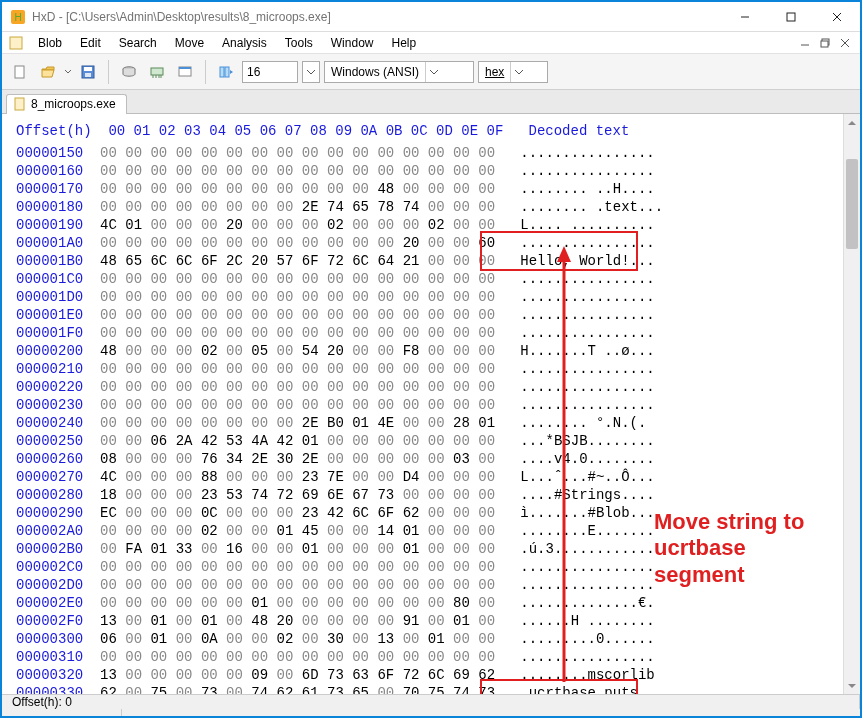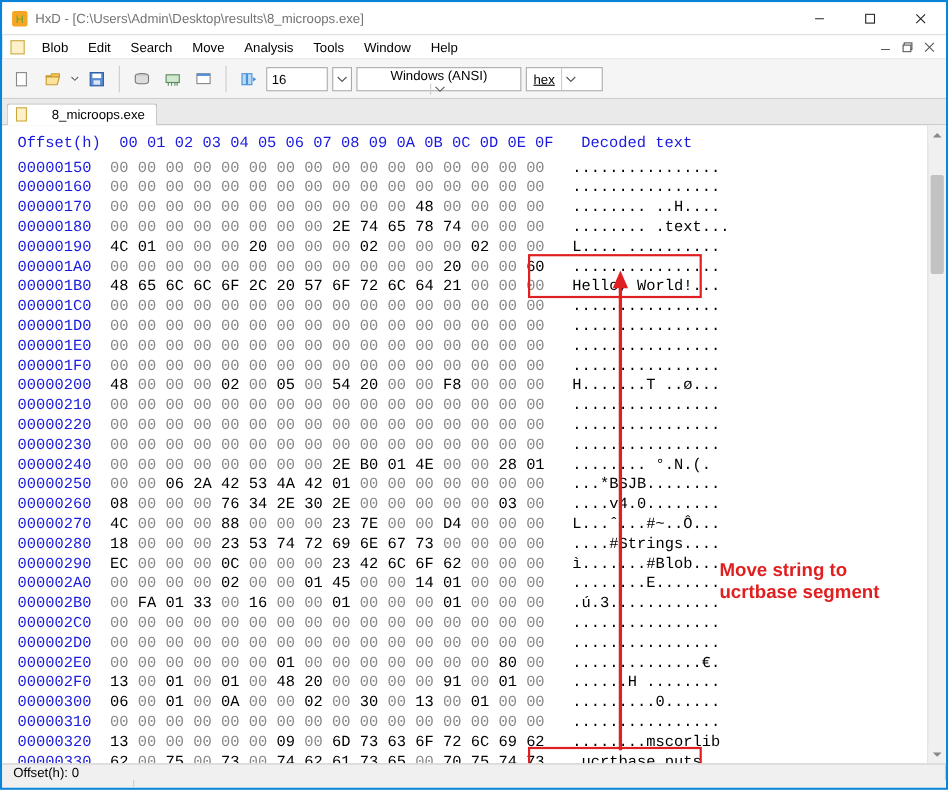--- a/index.html
+++ b/index.html
@@ -52,21 +52,21 @@
   .toolbar .combo .dd { width:16px; display:flex; align-items:center; justify-content:center; border-left:1px solid #ccc; height:100%;}
   .tabstrip {
     height: 24px;
     display:flex; align-items:flex-end;
     padding: 0 4px;
     background:#eaeaea;
     border-bottom: 1px solid #bdbdbd;
   }
   .tabstrip .tab {
     background:#fff; border:1px solid #bdbdbd; border-bottom:none;
-    padding: 2px 10px 3px 6px; display:flex; align-items:center; gap:20px;
+    padding: 2px 10px 3px 6px; display:flex; align-items:center; gap:4px;
     border-radius: 3px 3px 0 0; position:relative; top:1px;
   }
   .tabstrip .tab .ticon { width:14px; height:14px; display:flex; align-items:center; justify-content:center;}
   .hexview {
     position:relative;
     font-family: Consolas, "Courier New", monospace;
     font-size: 14px;
     line-height: 18px;
     padding: 8px 0 0 14px;
     background:#fff;
@@ -90,21 +90,21 @@
   .statusbar {
     position:absolute; left:0; right:0; bottom:0; height:22px;
     background:#f0f0f0; border-top:1px solid #ccc;
     display:flex; font-size:12px;flex-direction:column;
   }
   .statusbar .cell { padding:0 10px; border-right:1px solid #ccc; height:100%; display:flex; align-items:center;}
   .statusbar .spacer { flex:1; border-right:1px solid #ccc; height:100%;}
   
   .anno-box1 { position:absolute; border:2px solid #e02020; pointer-events:none; }
   .anno-arrow { position:absolute; pointer-events:none; }
-  .anno-text { position:absolute; color:#e02020; font-family:"Segoe UI",sans-serif; font-size:17px; font-weight:600; line-height:1.2; pointer-events:none;}
+  .anno-text { position:absolute; color:#e02020; font-family:"Segoe UI",sans-serif; font-size:22px; font-weight:600; line-height:1.2; pointer-events:none;}
   svg { display:block; }
 </style>
 </head>
 <body>
 
 <div class="titlebar">
   <span class="app-icon">
     <svg viewBox="0 0 16 16">
         <rect x="1" y="1" width="14" height="14" rx="2" fill="#f6a623"></rect>
         <text x="8" y="12" font-size="10" text-anchor="middle" fill="#5a3" font-family="sans-serif">H</text>
@@ -219,21 +219,21 @@
       </svg>
     </div>
   <input class="tinput" value="16" style="">
   <div class="combo" style="width:18px;">
       <div class="dd" style="border:none;width:100%">
         <svg width="10" height="10" viewBox="0 0 10 10">
           <path d="M1 3l4 4 4-4" fill="none" stroke="#555"></path>
         </svg>
       </div>
     </div>
-  <div class="combo" style="width:150px;flex-direction:column;">
+  <div class="combo" style="width:150px;">
     <span>Windows (ANSI)</span>
     <div class="dd">
         <svg width="10" height="10" viewBox="0 0 10 10">
           <path d="M1 3l4 4 4-4" fill="none" stroke="#555"></path>
         </svg>
       </div>
   </div>
   <div class="combo" style="width:70px;text-decoration:underline;">
     <span>hex</span>
     <div class="dd">

